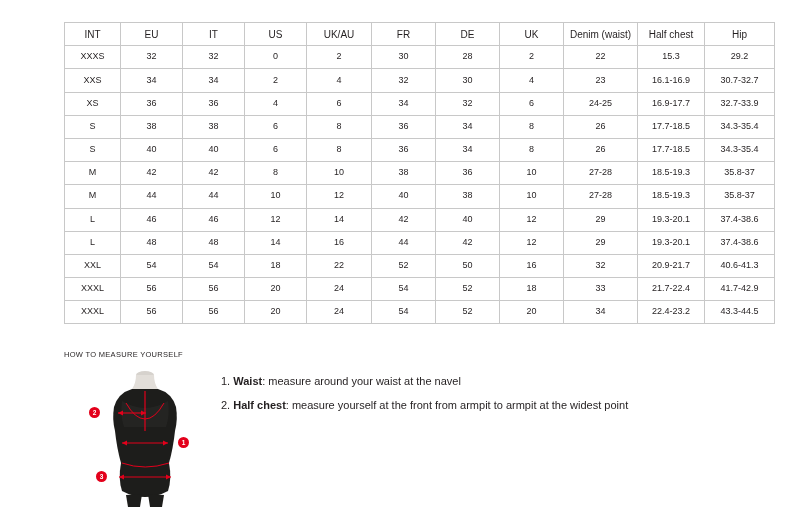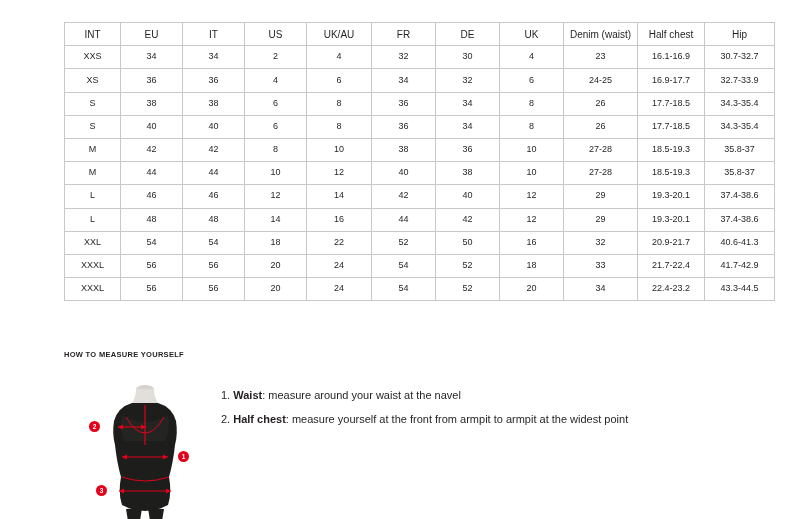--- a/index.html
+++ b/index.html
@@ -61,24 +61,24 @@
 
   
   #measure-section {
     position: absolute;
     left: 64px;
     top: 350px;
     width: 680px;
   }
   #measure-title {
     font-size: 7.5px;
-    font-weight: bold;
+    font-weight: normal;
     letter-spacing: 0.3px;
     color: #231f20;
-    margin-bottom: 22px;
+    margin-bottom: 8px;
   }
   #measure-body {
     position: relative;
     display: flex;
     align-items: flex-start;
   }
   #figure-holder {
     position: relative;
     width: 115px;
     height: 140px;
@@ -140,20 +140,33 @@
           <th>FR</th>
           <th>DE</th>
           <th>UK</th>
           <th>Denim (waist)</th>
           <th>Half chest</th>
           <th>Hip</th>
         </tr>
       </thead>
       <tbody id="size-table-body">
           <tr>
+            <td>XXXS</td>
+            <td>32</td>
+            <td>32</td>
+            <td>0</td>
+            <td>2</td>
+            <td>30</td>
+            <td>28</td>
+            <td>2</td>
+            <td>22</td>
+            <td>15.3</td>
+            <td>29.2</td>
+          </tr>
+          <tr>
             <td>XXS</td>
             <td>34</td>
             <td>34</td>
             <td>2</td>
             <td>4</td>
             <td>32</td>
             <td>30</td>
             <td>4</td>
             <td>23</td>
             <td>16.1-16.9</td>

